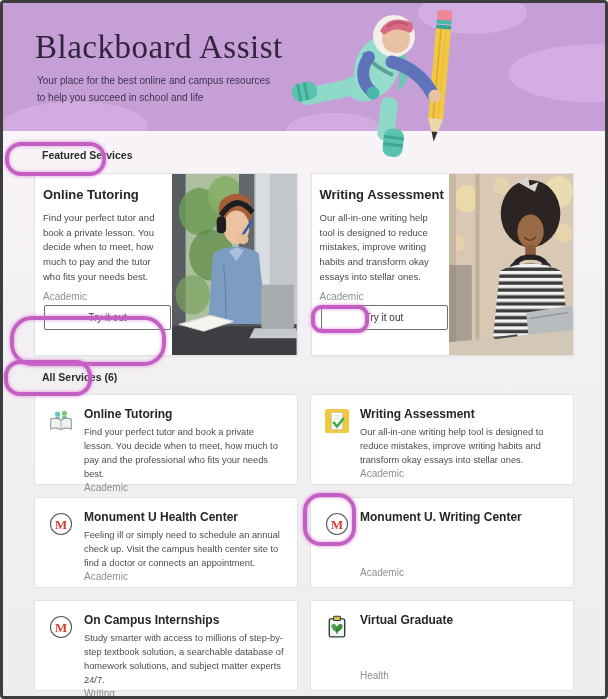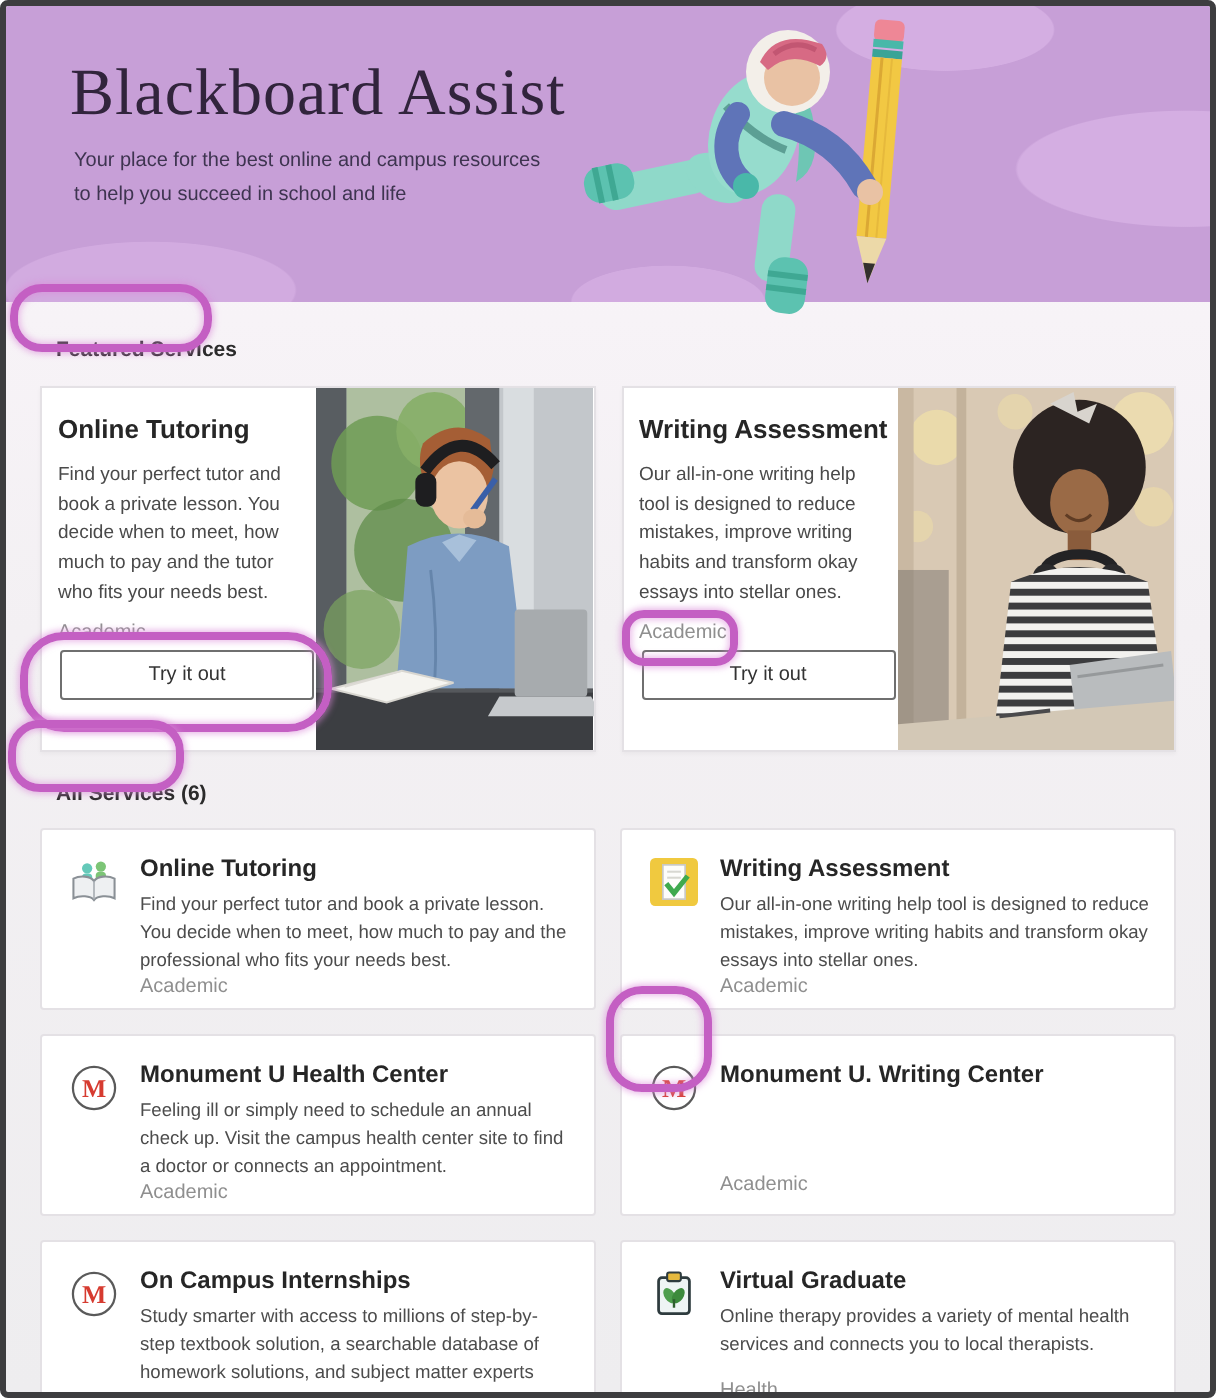--- a/index.html
+++ b/index.html
@@ -8,40 +8,40 @@
     width:608px;height:699px;
     box-sizing:border-box;
     border:3px solid #3d3d3f;
     border-radius:4px;
     overflow:hidden;
     background:linear-gradient(180deg,#fbf6fb 0%,#f3f0f3 45%,#eeedef 100%);
     font-family:"Liberation Sans", sans-serif;
   }
   
   .hdr{
-    position:relative;height:148px;z-index:2;
+    position:relative;height:128px;z-index:2;
     background:
       radial-gradient(ellipse 90px 34px at 78% 8%, #d4aee2 60%, rgba(212,174,226,0) 61%),
       radial-gradient(ellipse 140px 48px at 98% 55%, #d4aee2 60%, rgba(212,174,226,0) 61%),
       radial-gradient(ellipse 120px 40px at 12% 96%, #d2abe0 60%, rgba(210,171,224,0) 61%),
       radial-gradient(ellipse 80px 30px at 55% 100%, #d2abe0 60%, rgba(210,171,224,0) 61%),
       #c79fd7;
   }
   .hdr h1{
     margin:0;padding:26px 0 0 32px;
     font-family:"Liberation Serif", serif;font-weight:500;
     font-size:33px;color:#31243c;letter-spacing:.5px;
   }
   .hdr p{
     margin:7px 0 0 34px;width:235px;
     font-size:10px;line-height:1.65;color:#3e3450;
   }
   .astro{position:absolute;left:288px;top:2px;z-index:3;}
   
-  .main{position:relative;z-index:1;padding:0 17px;}
+  .main{position:relative;z-index:1;padding:0 31px;}
   .sec-label{
     display:inline-block;
     margin:0;font-size:10.5px;font-weight:bold;color:#2b2b2b;
   }
   .lbl-feat{margin:18px 0 12px 8px;}
   .lbl-all{margin:15px 0 11px 8px;}
   
   .feat-row{display:flex;gap:13px;height:183px;}
   .fcard{
     flex:1;display:flex;background:#fff;
@@ -313,21 +313,20 @@
           <svg width="24" height="26" viewBox="0 0 28 28">
             <rect x="5" y="4.5" width="18" height="21" rx="2" fill="#eef4f4" stroke="#2e3b3e" stroke-width="1.6"></rect>
             <rect x="10" y="1.5" width="8" height="5" rx="1.2" fill="#e5b93e" stroke="#2e3b3e" stroke-width="1.2"></rect>
             <ellipse cx="11.5" cy="15" rx="3" ry="5" transform="rotate(-35 11.5 15)" fill="#4e9e4e"></ellipse>
             <ellipse cx="16.5" cy="15" rx="3" ry="5" transform="rotate(35 16.5 15)" fill="#3c8a3c"></ellipse>
             <line x1="14" y1="17" x2="14" y2="22" stroke="#2e5e2e" stroke-width="1.4"></line>
           </svg>
         </div>
         <div class="scard-body">
           <h3>Virtual Graduate</h3>
-          <p class="desc">Online therapy provides a variety of mental health services and connects you to local therapists.</p>
           <div class="cat">Health</div>
         </div>
       </article>
     </div>
   </div>
 
   <div class="annot an1"></div>
   <div class="annot an2"></div>
   <div class="annot an3"></div>
   <div class="annot an4"></div>

